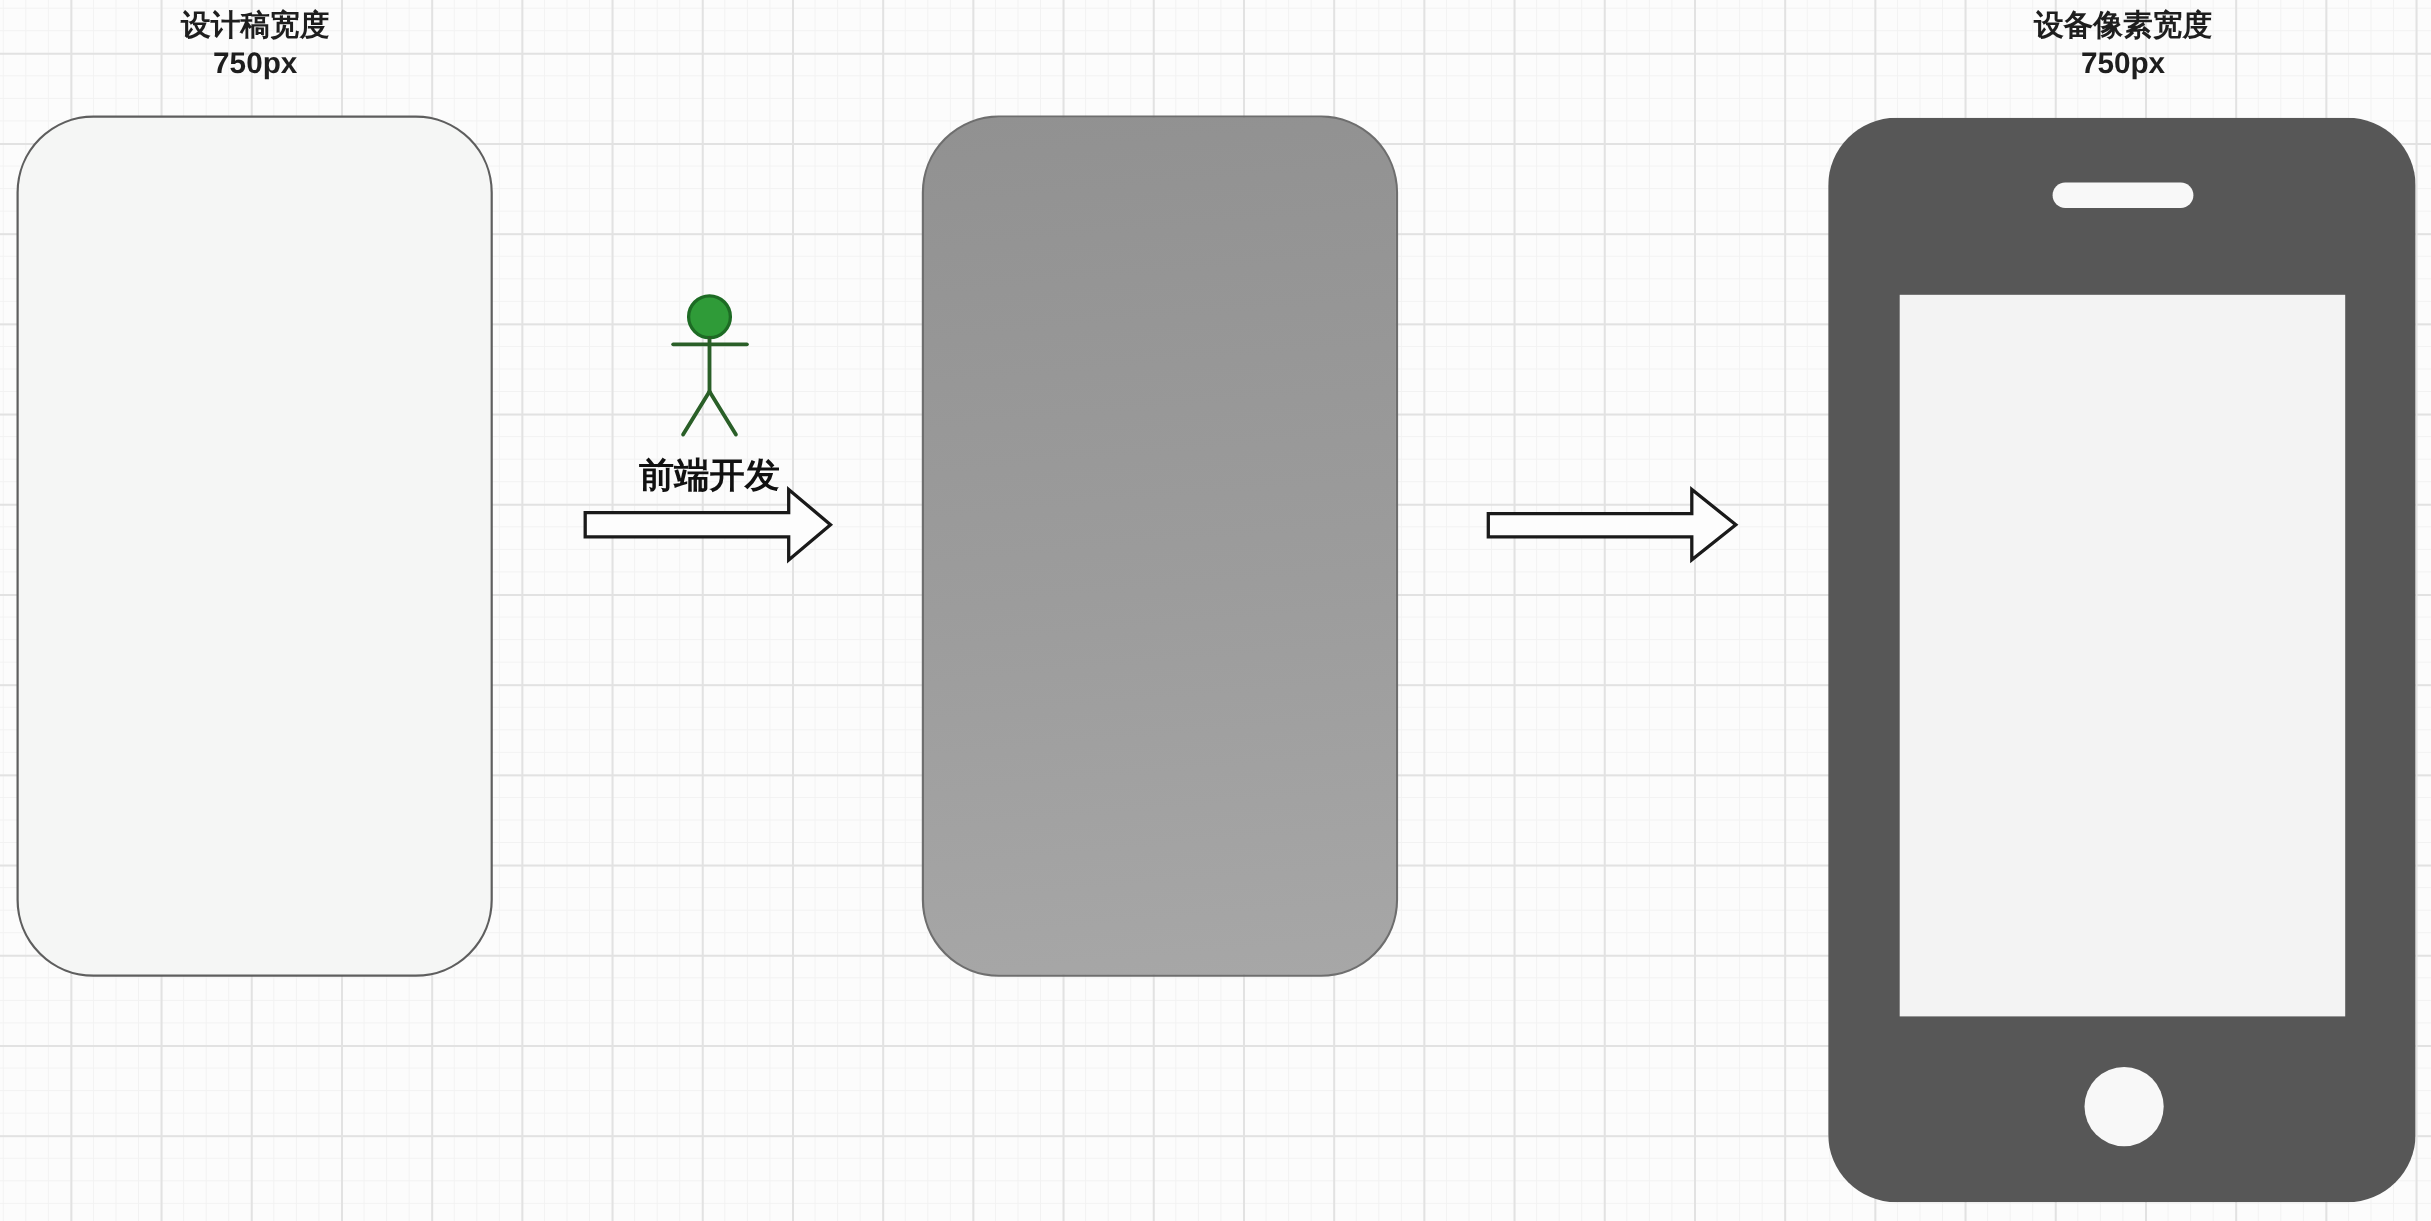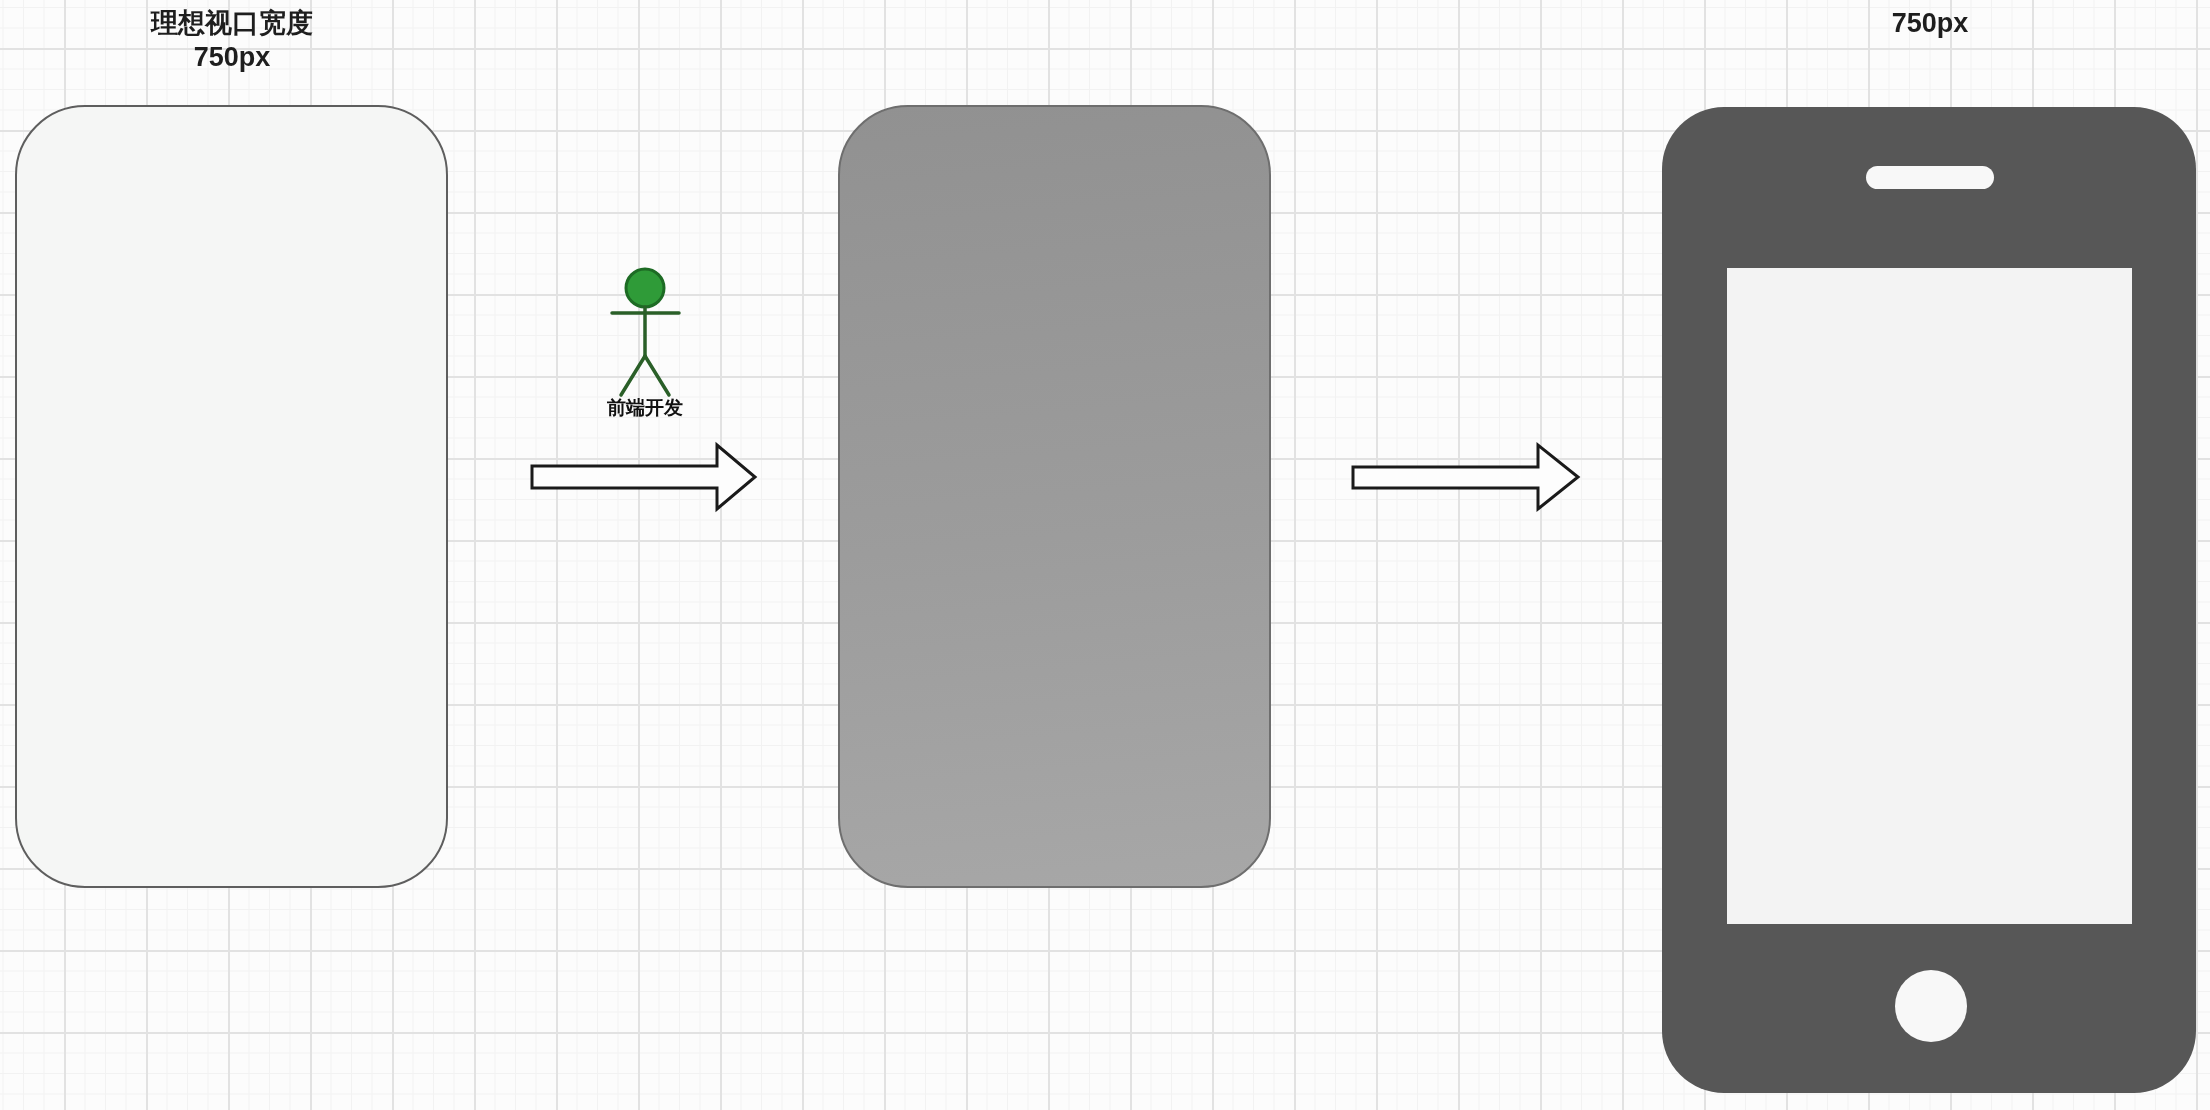--- a/index.html
+++ b/index.html
@@ -44,44 +44,45 @@
   .design-rect { left: 15px; background: #f5f6f5; }
   .viewport-rect {
     left: 838px;
     border-color: #6e6e6e;
     background: linear-gradient(175deg, #919191 0%, #9c9c9c 55%, #a7a7a7 100%);
   }
   .dev-figure { position: absolute; left: 595px; top: 264px; }
   .dev-label {
     position: absolute;
     left: 495px;
-    top: 395px;
+    top: 411px;
     width: 300px;
     text-align: center;
-    font-size: 19px;
+    font-size: 32px;
     font-weight: 700;
     color: #111;
   }
   .arrow { position: absolute; }
   .arrow-1 { left: 525px; top: 440px; }
   .arrow-2 { left: 1345px; top: 440px; }
   .phone { position: absolute; left: 1662px; top: 107px; }
 </style>
 </head>
 <body>
 
 <div class="canvas">
 
   <div class="title-block" style="left:62px">
-    <div>理想视口宽度</div>
+    <div>设计稿宽度</div>
     <div class="value">750px</div>
   </div>
   <div class="title-block" style="left:886px">
   </div>
   <div class="title-block" style="left:1760px">
+    <div>设备像素宽度</div>
     <div class="value">750px</div>
   </div>
 
   <div class="screen-rect design-rect"></div>
 
   <svg class="dev-figure" width="100" height="140" viewBox="0 0 100 140">
     <circle cx="50" cy="24" r="19" stroke-width="3" fill="#2f9b38" stroke="#1d6b24"></circle>
     <g fill="none" stroke-width="3.5" stroke-linecap="round" stroke="#2a5f28">
       <line x1="50" y1="43" x2="50" y2="92"></line>
       <line x1="17" y1="49" x2="84" y2="49"></line>

